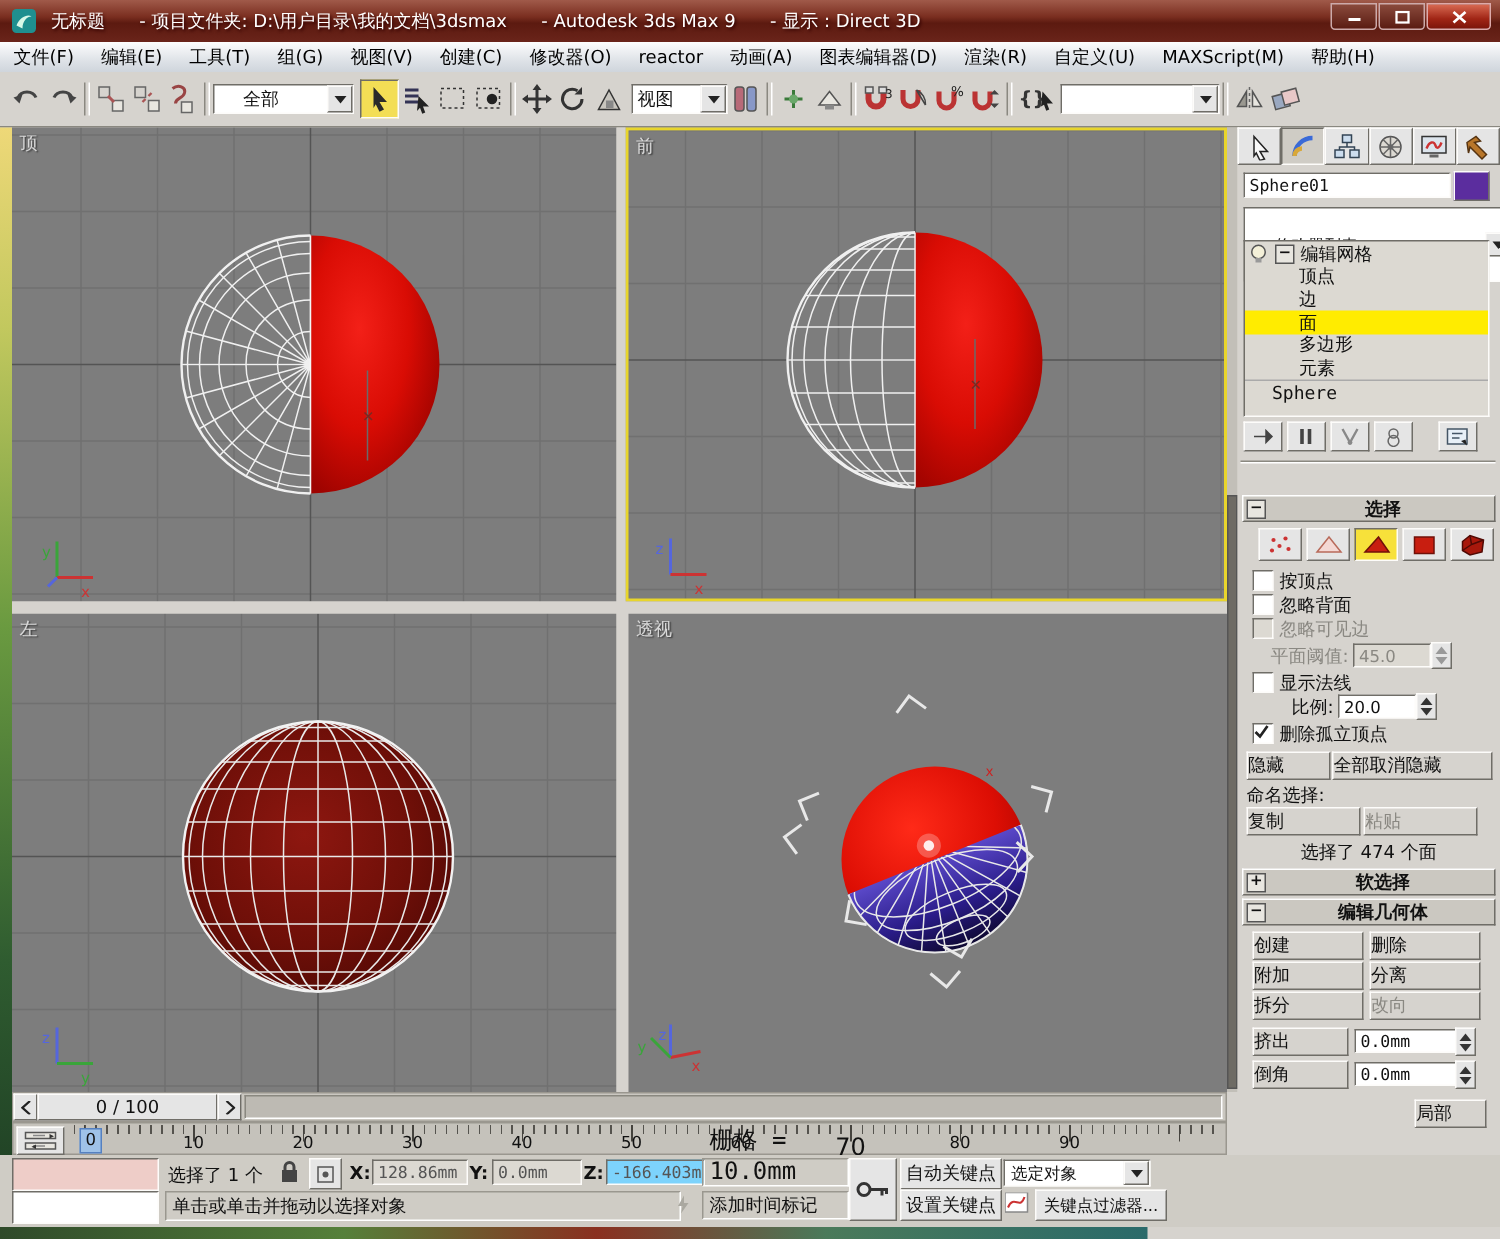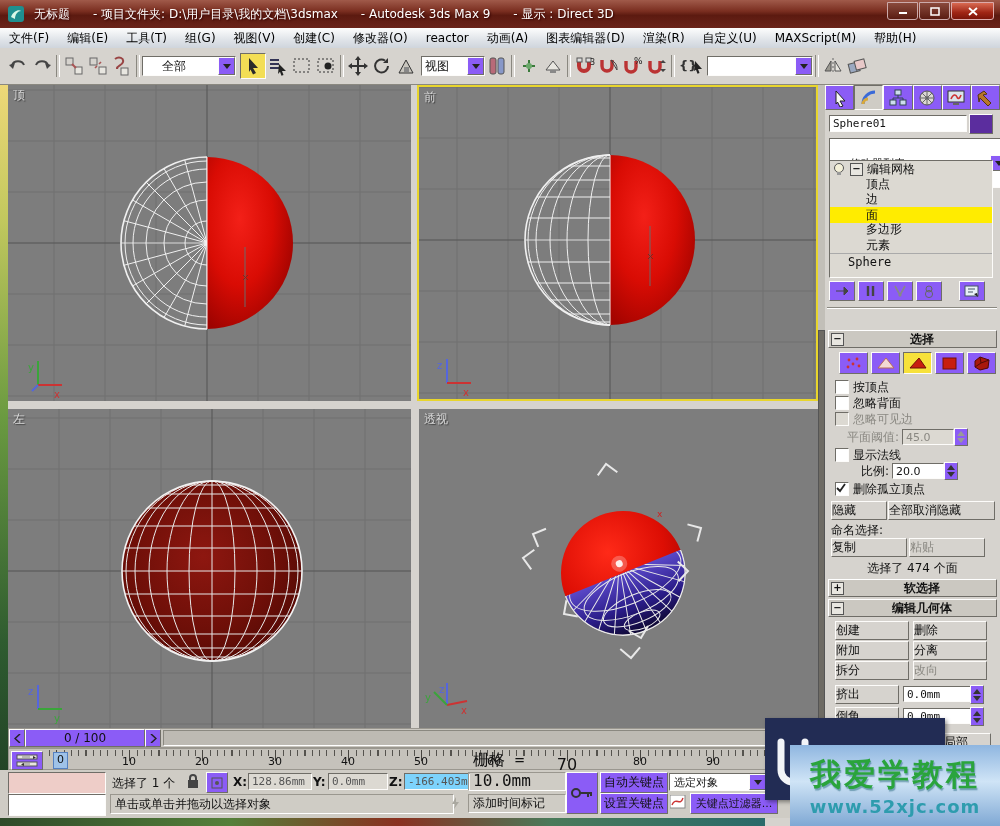--- a/index.html
+++ b/index.html
@@ -1,18 +1,18 @@
 <!DOCTYPE html>
 <html><head>
 <meta charset="utf-8">
 <style>
   html,body{margin:0;padding:0;background:#333;}
   #app{position:relative;width:1000px;height:826px;background:#d6d3ce;font-family:"DejaVu Sans","Liberation Sans",sans-serif;font-size:12px;color:#111;overflow:hidden;}
   .abs{position:absolute;}
-  .raised{background:#8b5cf6;border:1px solid;border-color:#fdfcfa #6f6d67 #6f6d67 #fdfcfa;}
+  .raised{background:#e5e5e5;border:1px solid;border-color:#fdfcfa #6f6d67 #6f6d67 #fdfcfa;}
   .sunken{border:1px solid;border-color:#6f6d67 #fdfcfa #fdfcfa #6f6d67;background:#fff;}
   .cell{border:1px solid;border-color:#9a978f #ffffff #ffffff #9a978f;}
   .btn{display:flex;align-items:center;justify-content:center;cursor:default;}
   .ico{display:flex;align-items:center;justify-content:center;width:24px;height:24px;}
   .tsep{width:2px;height:22px;margin:0 2px;border-left:1px solid #8a8880;border-right:1px solid #fff;}
   .titlebar{left:0;top:0;width:1000px;height:28px;background:linear-gradient(180deg,#a05a4a 0%,#7a2e20 40%,#5c1a10 55%,#6a241a 100%);display:flex;align-items:center;color:#fff;}
   .menubar{left:0;top:28px;width:1000px;height:20px;background:linear-gradient(180deg,#fdfdfd,#dfe3e8 60%,#cfd5dc);display:flex;align-items:center;border-bottom:1px solid #9aa0a8;color:#000;}
   .menubar span{padding:2px 9px;}
   .toolbar{left:0;top:48px;width:1000px;height:37px;background:#d6d3ce;border-bottom:1px solid #8a8880;display:flex;align-items:center;padding-left:6px;box-sizing:border-box;}
   .vp{background:#7d7d7d;overflow:hidden;}
@@ -788,25 +788,14 @@
     </div>
     <div class="abs" style="left:670px;top:25px;"><svg width="16" height="14">
           <rect x="0" y="0" width="15" height="13" fill="#fff" stroke="#888"></rect>
           <path d="M2 10c4-9 8 2 11-7" fill="none" stroke="#c33" stroke-width="1.4"></path>
         </svg></div>
     <div class="abs btn raised" style="left:690px;top:23px;width:86px;height:19px;font-size:11px;">
         <span>关键点过滤器...</span>
       </div>
   </div>
 
-  <div class="abs" style="left:765px;top:718px;width:235px;height:108px;">
-    <div class="abs" style="left:0;top:0;width:180px;height:82px;background:#222c54;box-shadow:2px 2px 4px rgba(0,0,0,.4);">
-      <svg width="46" height="60" style="position:absolute;left:8px;top:20px;">
-        <path d="M8 4v28a12 12 0 0 0 24 0V4" fill="none" stroke="#f2f4f8" stroke-width="7" stroke-linecap="round"></path>
-      </svg>
-    </div>
-    <div class="abs" style="left:25px;top:27px;width:210px;height:81px;background:linear-gradient(180deg,#8fb6e0,#cfe4f6 45%,#7fa8d4);display:flex;flex-direction:column;align-items:center;justify-content:center;">
-      <span class="wmtitle">我爱学教程</span>
-      <span class="wmurl">www.52xjc.com</span>
-    </div>
-  </div>
 
 </div>
 
 </body></html>

